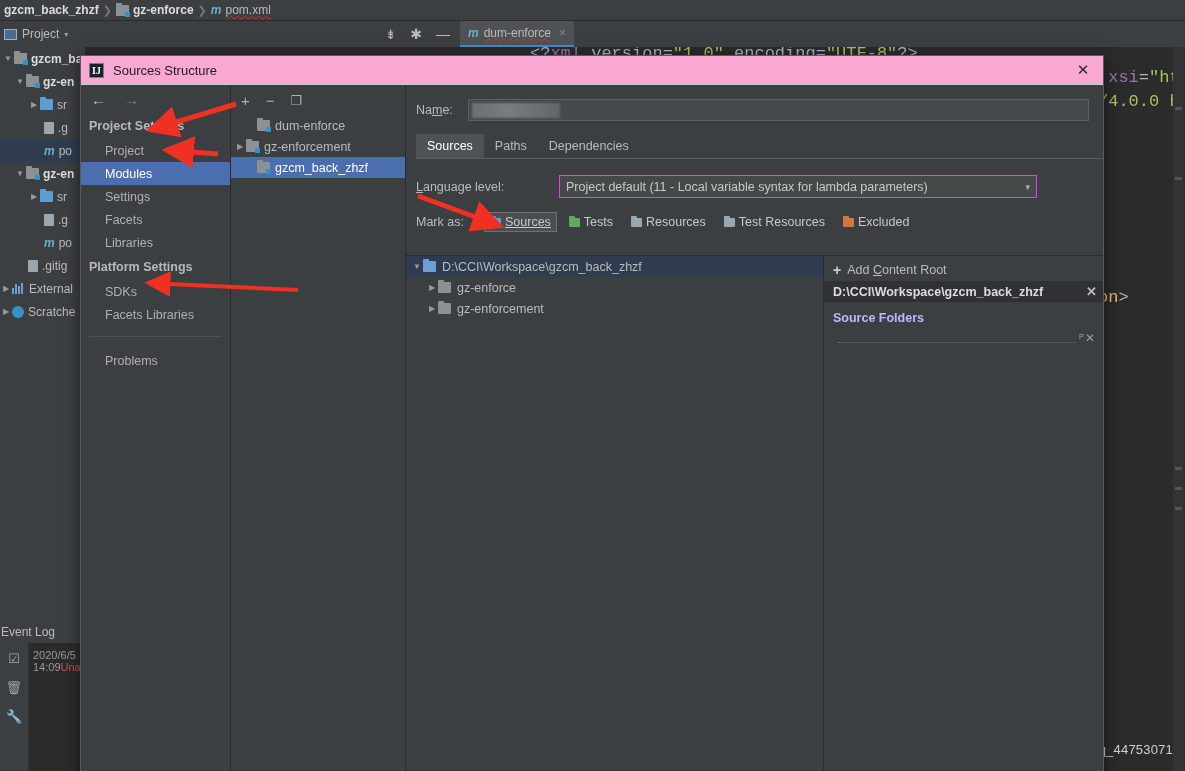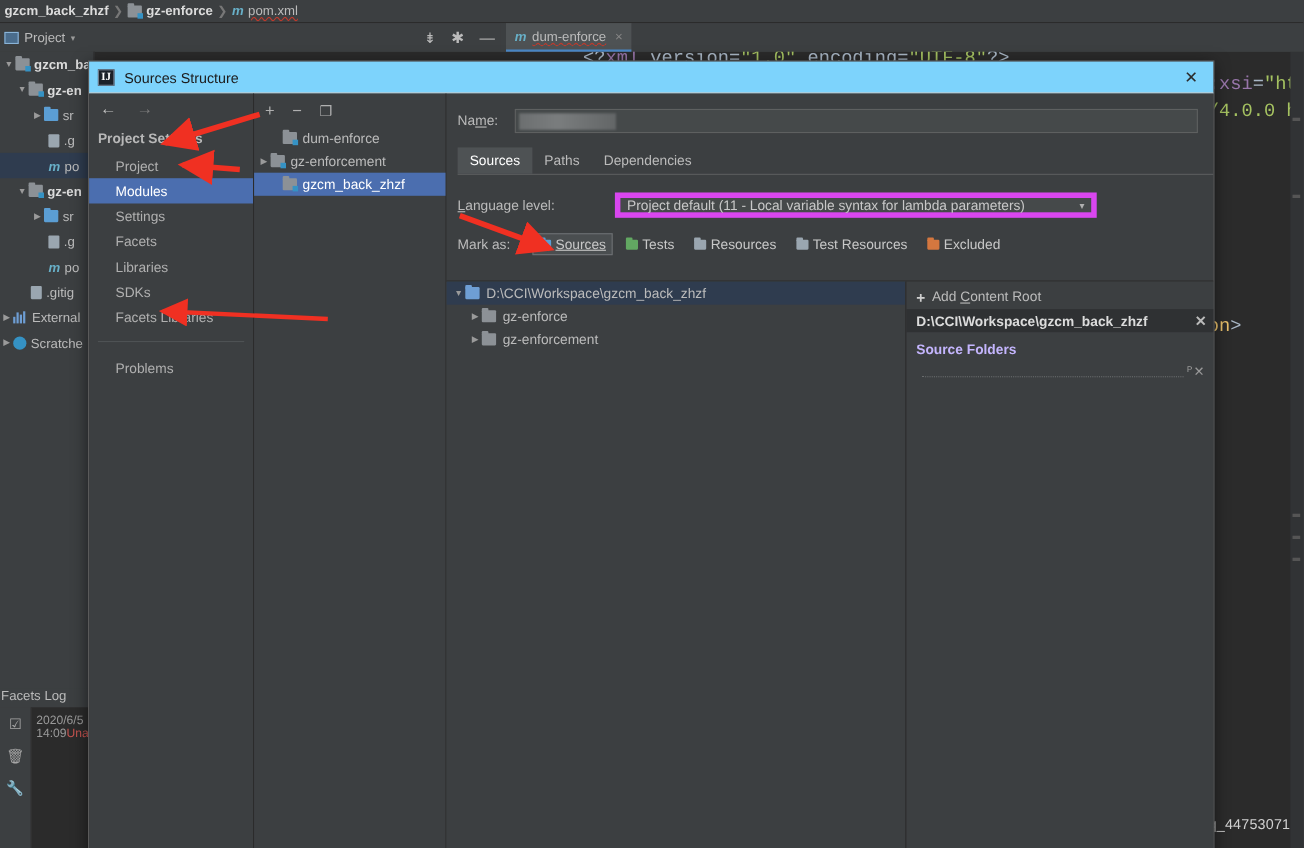--- a/index.html
+++ b/index.html
@@ -94,21 +94,21 @@
   .evt-time { color: #9a9a9a; }
   .evt-err { color: #c75450; }
 
   
   .dialog {
     position: absolute; left: 80px; top: 55px; width: 1024px; height: 740px;
     background: #3c3f41; border: 1px solid #5a5a5a;
     box-shadow: 0 3px 14px rgba(0,0,0,.55);
   }
   .dlg-title {
-    height: 29px; background: #7dd3fc; display: flex; align-items: center;
+    height: 29px; background: #f9a8d4; display: flex; align-items: center;
     padding: 0 6px 0 8px; border-bottom: 1px solid #c8c8c8;
   }
   .dlg-ij-icon {
     width: 15px; height: 15px; background: #1b2129; color: #fff;
     font-size: 10px; font-weight: bold; display: flex;
     align-items: center; justify-content: center; border: 1px solid #6f7d8f;
     font-family: "Liberation Serif", serif;
   }
   .dlg-title-text { margin-left: 9px; font-size: 13px; color: #1c1c1c; }
   .dlg-close {
@@ -176,21 +176,21 @@
   .tab {
     font-size: 12.5px; color: #bbbbbb; padding: 4px 10px 5px 10px;
     border: 1px solid transparent; border-bottom: none;
   }
   .tab.active { background: #4e5254; color: #ffffff; }
   .tabs-fill { flex: 1; }
 
   .lang-row { display: flex; align-items: center; padding: 16px 0 0 10px; gap: 48px; }
   .lang-lbl { font-size: 12.5px; color: #bbbbbb; width: 95px; }
   .lang-combo {
-    width: 438px; height: 23px; background: #45494a; border: 5px solid #d946ef;
+    width: 478px; height: 23px; background: #45494a; border: 1px solid #d946ef;
     display: flex; align-items: center; padding: 0 6px;
     font-size: 12.5px; color: #c8c8c8;
   }
   .combo-arrow { margin-left: auto; font-size: 9px; color: #b0b0b0; }
 
   .mark-row { display: flex; align-items: center; padding: 14px 0 0 10px; gap: 6px; }
   .mark-lbl { font-size: 12.5px; color: #bbbbbb; width: 62px; }
   .mark-btn {
     display: flex; align-items: center; gap: 4px; font-size: 12.5px;
     color: #c8c8c8; padding: 2px 5px; border: 1px solid transparent;
@@ -408,21 +408,21 @@
         </span>
       <span class="lbl" style="margin-left:4px">External</span>
     </div>
     <div class="tr-row" style="padding-left:0px;">
       <span class="tw-arrow">▶</span>
       <span class="clock-ico"></span>
       <span class="lbl" style="margin-left:4px">Scratche</span>
     </div>
   </div>
 
-  <div class="evt-tab">Facets Log</div>
+  <div class="evt-tab">Event Log</div>
   <div class="evt-side">
     <span style="font-size:13px;color:#a6a6a6;">☑</span>
     <span style="font-size:13px;color:#a6a6a6;">🗑</span>
     <span style="font-size:13px;color:#a6a6a6;">🔧</span>
   </div>
   <div class="evt-body">
     <div class="evt-time">2020/6/5</div>
     <div style="display:flex;">
       <span class="evt-time">14:09</span>
       <span class="evt-err">Una</span>
@@ -455,20 +455,21 @@
         <div class="nav-item">
           <span>Settings</span>
         </div>
         <div class="nav-item">
           <span>Facets</span>
         </div>
         <div class="nav-item">
           <span>Libraries</span>
         </div>
 
+        <div class="grp-head">Platform Settings</div>
         <div class="nav-item">
           <span>SDKs</span>
         </div>
         <div class="nav-item">
           <span>Facets Libraries</span>
         </div>
 
         <div class="nav-div"></div>
         <div class="nav-item">
           <span>Problems</span>

